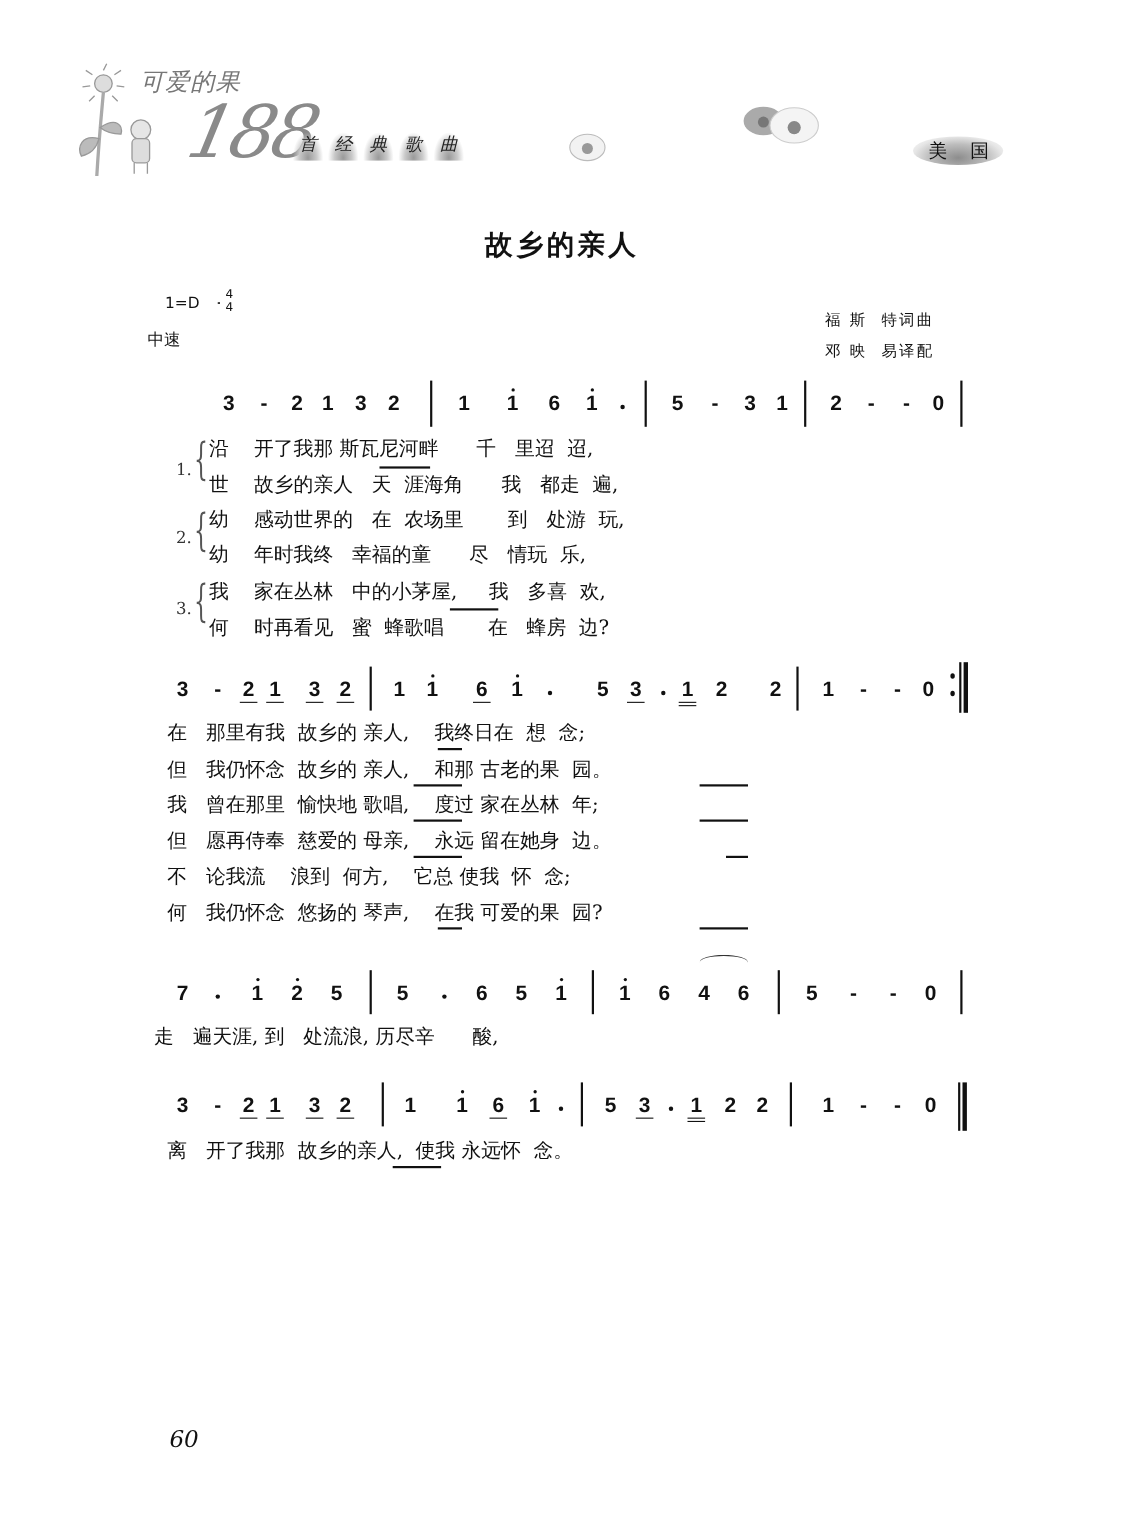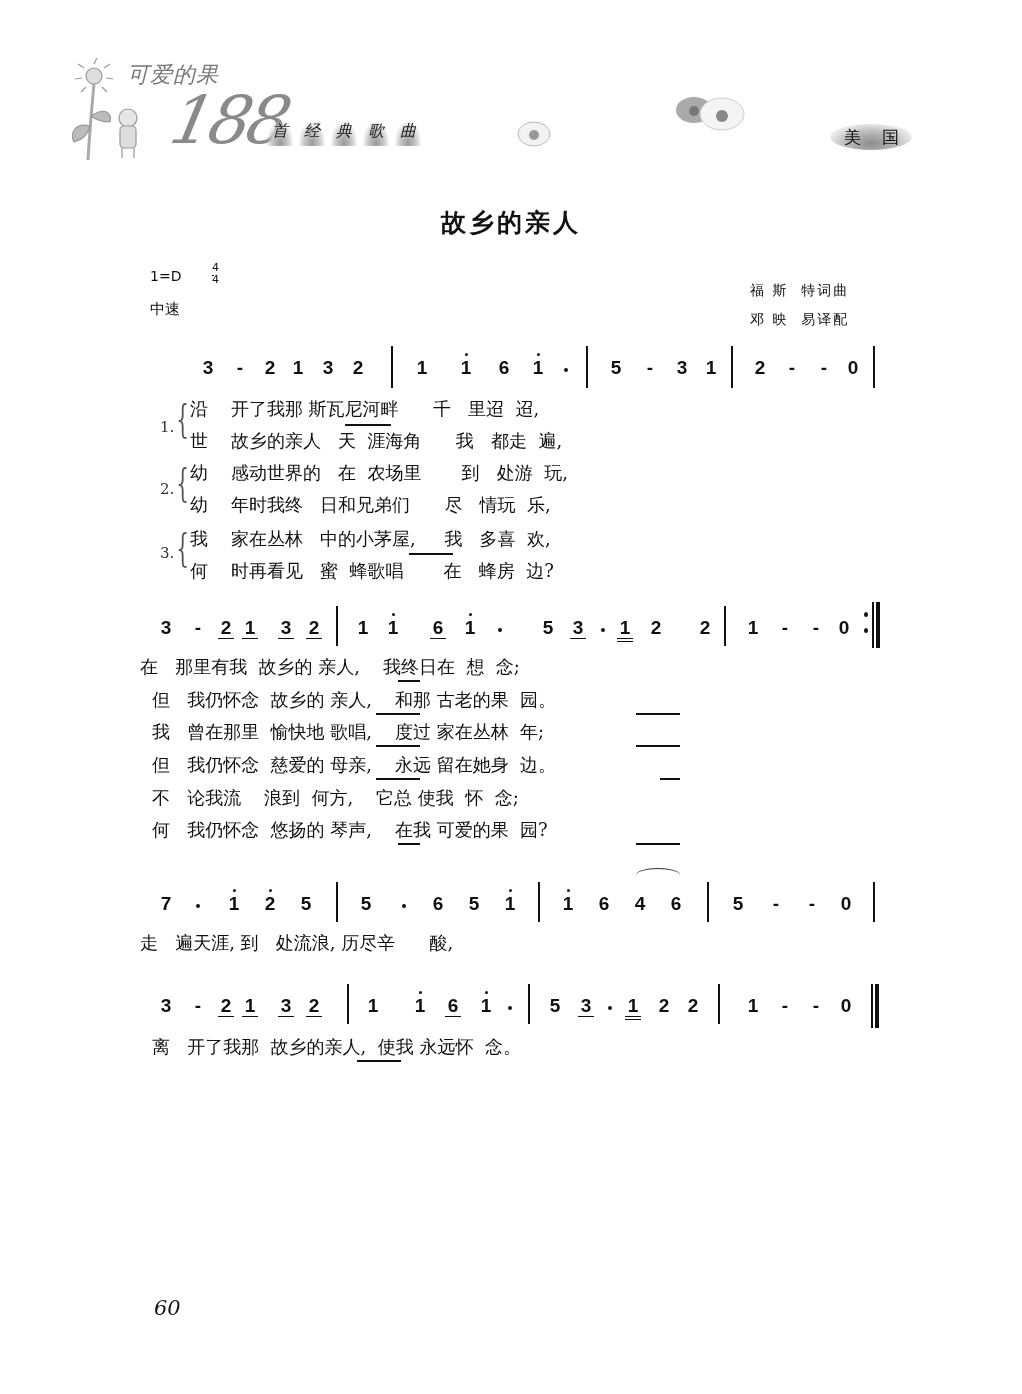--- a/index.html
+++ b/index.html
@@ -15,23 +15,23 @@
   .hdr-sub { position:absolute; left:266px; top:120px; display:flex; gap:4px; }
   .hdr-sub span { display:inline-block; width:28px; height:26px; font-size:16px; text-align:center; line-height:22px; color:#222; font-family:"DejaVu Serif", serif; font-style:italic;
      background:radial-gradient(ellipse at 50% 90%, #9a9a9a 0%, #c9c9c9 40%, rgba(255,255,255,0) 70%); }
   .country { position:absolute; left:830px; top:124px; width:82px; height:26px; border-radius:50%;
      background:radial-gradient(ellipse at 50% 75%, #8d8d8d 0%, #bdbdbd 45%, #e6e6e6 70%, rgba(255,255,255,0) 100%); }
   .country span { position:absolute; top:2px; font-size:17px; color:#111; }
 
   .song-title { position:absolute; left:0; width:1022px; top:206px; text-align:center; font-size:25px; font-weight:bold; letter-spacing:3px; color:#111; }
 
   .key { position:absolute; left:150px; top:268px; font-size:14px; }
-  .frac { position:absolute; left:212px; top:262px; width:14px; text-align:left; font-size:11px; line-height:12px; }
+  .frac { position:absolute; left:198px; top:262px; width:14px; text-align:right; font-size:11px; line-height:12px; }
   .frac .bar { display:block; border-top:1px solid #111; margin:1px 0; }
-  .tempo { position:absolute; left:150px; top:300px; font-size:15px; }
+  .tempo { position:absolute; left:134px; top:300px; font-size:15px; }
   .credit { position:absolute; left:750px; font-size:14px; letter-spacing:2px; white-space:pre; }
 
   
   .note { position:absolute; font-family:"Liberation Sans", sans-serif; font-weight:bold; font-size:19px; width:16px; text-align:center; line-height:20px; }
   .dot-hi::before { content:""; position:absolute; left:6.5px; top:-5px; width:3px; height:3px; background:#111; border-radius:50%; }
   .ul1 { border-bottom:1.6px solid #111; }
   .ul2 { border-bottom:4.5px double #111; }
   .bar { position:absolute; width:1.5px; background:#111; }
   .aug { position:absolute; width:4px; height:4px; background:#111; border-radius:50%; }
 
@@ -206,32 +206,32 @@
     <div class="abs" style="left: 875px; top: 984px; width: 4px; height: 44px; background: rgb(17, 17, 17);"></div>
   </div>
 
 <div class="vnum" style="left:160px;top:418px">1.</div>
 <div class="brace" style="left:170px;top:398px">{</div>
 <div class="lyr" style="left:190px;top:398px">沿    开了我那 斯瓦尼河畔      千   里迢  迢,</div>
 <div class="lyr" style="left:190px;top:430px">世    故乡的亲人   天  涯海角      我   都走  遍,</div>
 <div class="vnum" style="left:160px;top:480px">2.</div>
 <div class="brace" style="left:170px;top:462px">{</div>
 <div class="lyr" style="left:190px;top:462px">幼    感动世界的   在  农场里       到   处游  玩,</div>
-<div class="lyr" style="left:190px;top:494px">幼    年时我终   日和兄弟们      尽   情玩  乐,</div>
+<div class="lyr" style="left:190px;top:494px">幼    年时我终   幸福的童      尽   情玩  乐,</div>
 <div class="vnum" style="left:160px;top:544px">3.</div>
 <div class="brace" style="left:170px;top:527px">{</div>
 <div class="lyr" style="left:190px;top:528px">我    家在丛林   中的小茅屋,     我   多喜  欢,</div>
 <div class="lyr" style="left:190px;top:560px">何    时再看见   蜜  蜂歌唱       在   蜂房  边?</div>
 <div class="lyr-ul" style="left:345px;top:424px;width:46px"></div>
 <div class="lyr-ul" style="left:409px;top:553px;width:44px"></div>
 
-<div class="lyr" style="left:140px;top:656px">在   那里有我  故乡的 亲人,    我终日在  想  念;</div>
+<div class="lyr" style="left:152px;top:656px">在   那里有我  故乡的 亲人,    我终日在  想  念;</div>
 <div class="lyr" style="left:152px;top:689px">但   我仍怀念  故乡的 亲人,    和那 古老的果  园。</div>
 <div class="lyr" style="left:152px;top:721px">我   曾在那里  愉快地 歌唱,    度过 家在丛林  年;</div>
-<div class="lyr" style="left:152px;top:754px">但   我仍怀念  慈爱的 母亲,    永远 留在她身  边。</div>
+<div class="lyr" style="left:152px;top:754px">但   愿再侍奉  慈爱的 母亲,    永远 留在她身  边。</div>
 <div class="lyr" style="left:152px;top:787px">不   论我流    浪到  何方,    它总 使我  怀  念;</div>
 <div class="lyr" style="left:152px;top:819px">何   我仍怀念  悠扬的 琴声,    在我 可爱的果  园?</div>
 <div class="lyr-ul" style="left:398px;top:680px;width:22px"></div>
 <div class="lyr-ul" style="left:376px;top:713px;width:44px"></div>
 <div class="lyr-ul" style="left:636px;top:713px;width:44px"></div>
 <div class="lyr-ul" style="left:376px;top:745px;width:44px"></div>
 <div class="lyr-ul" style="left:636px;top:745px;width:44px"></div>
 <div class="lyr-ul" style="left:376px;top:778px;width:44px"></div>
 <div class="lyr-ul" style="left:660px;top:778px;width:20px"></div>
 <div class="lyr-ul" style="left:398px;top:843px;width:22px"></div>

